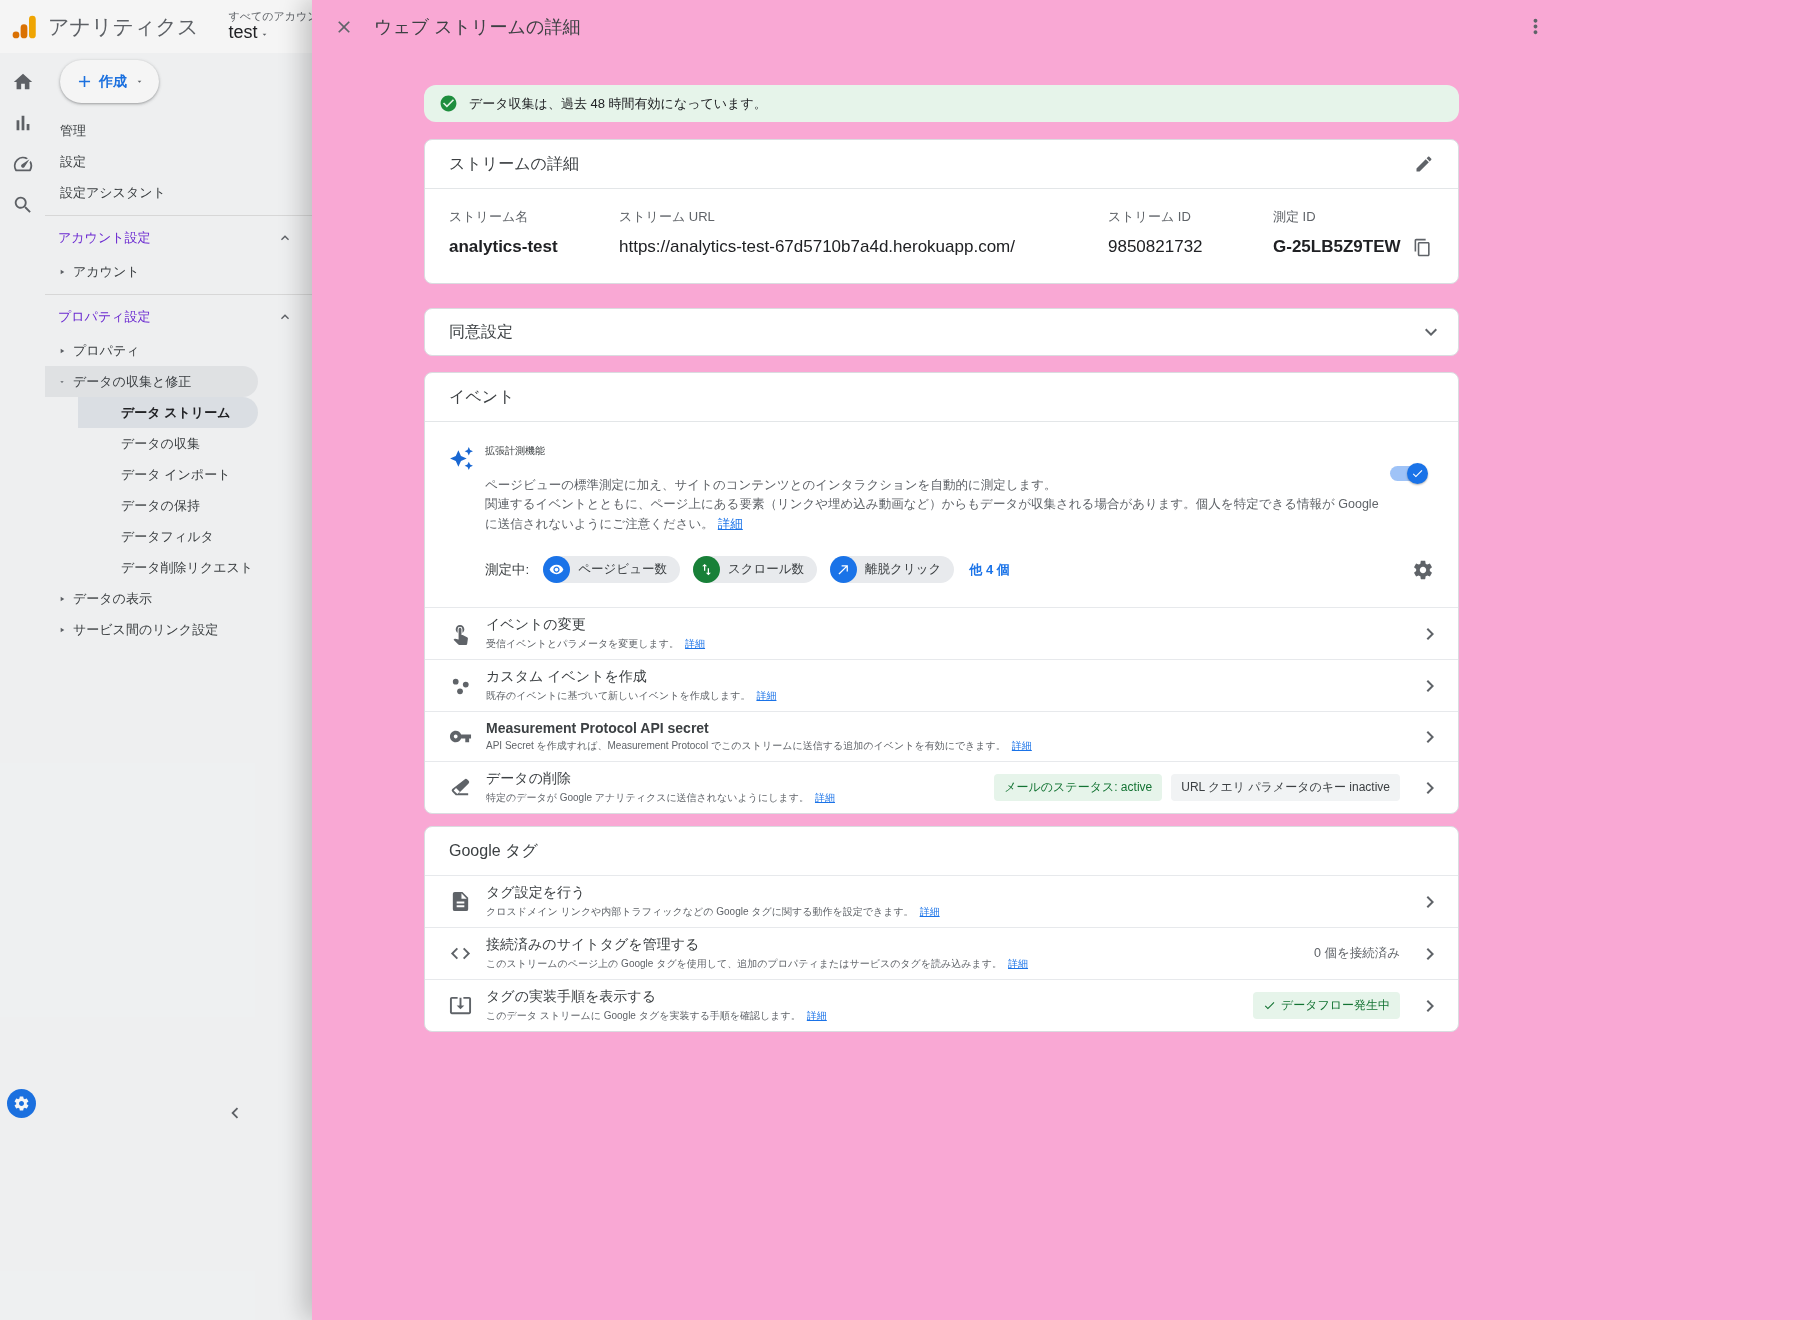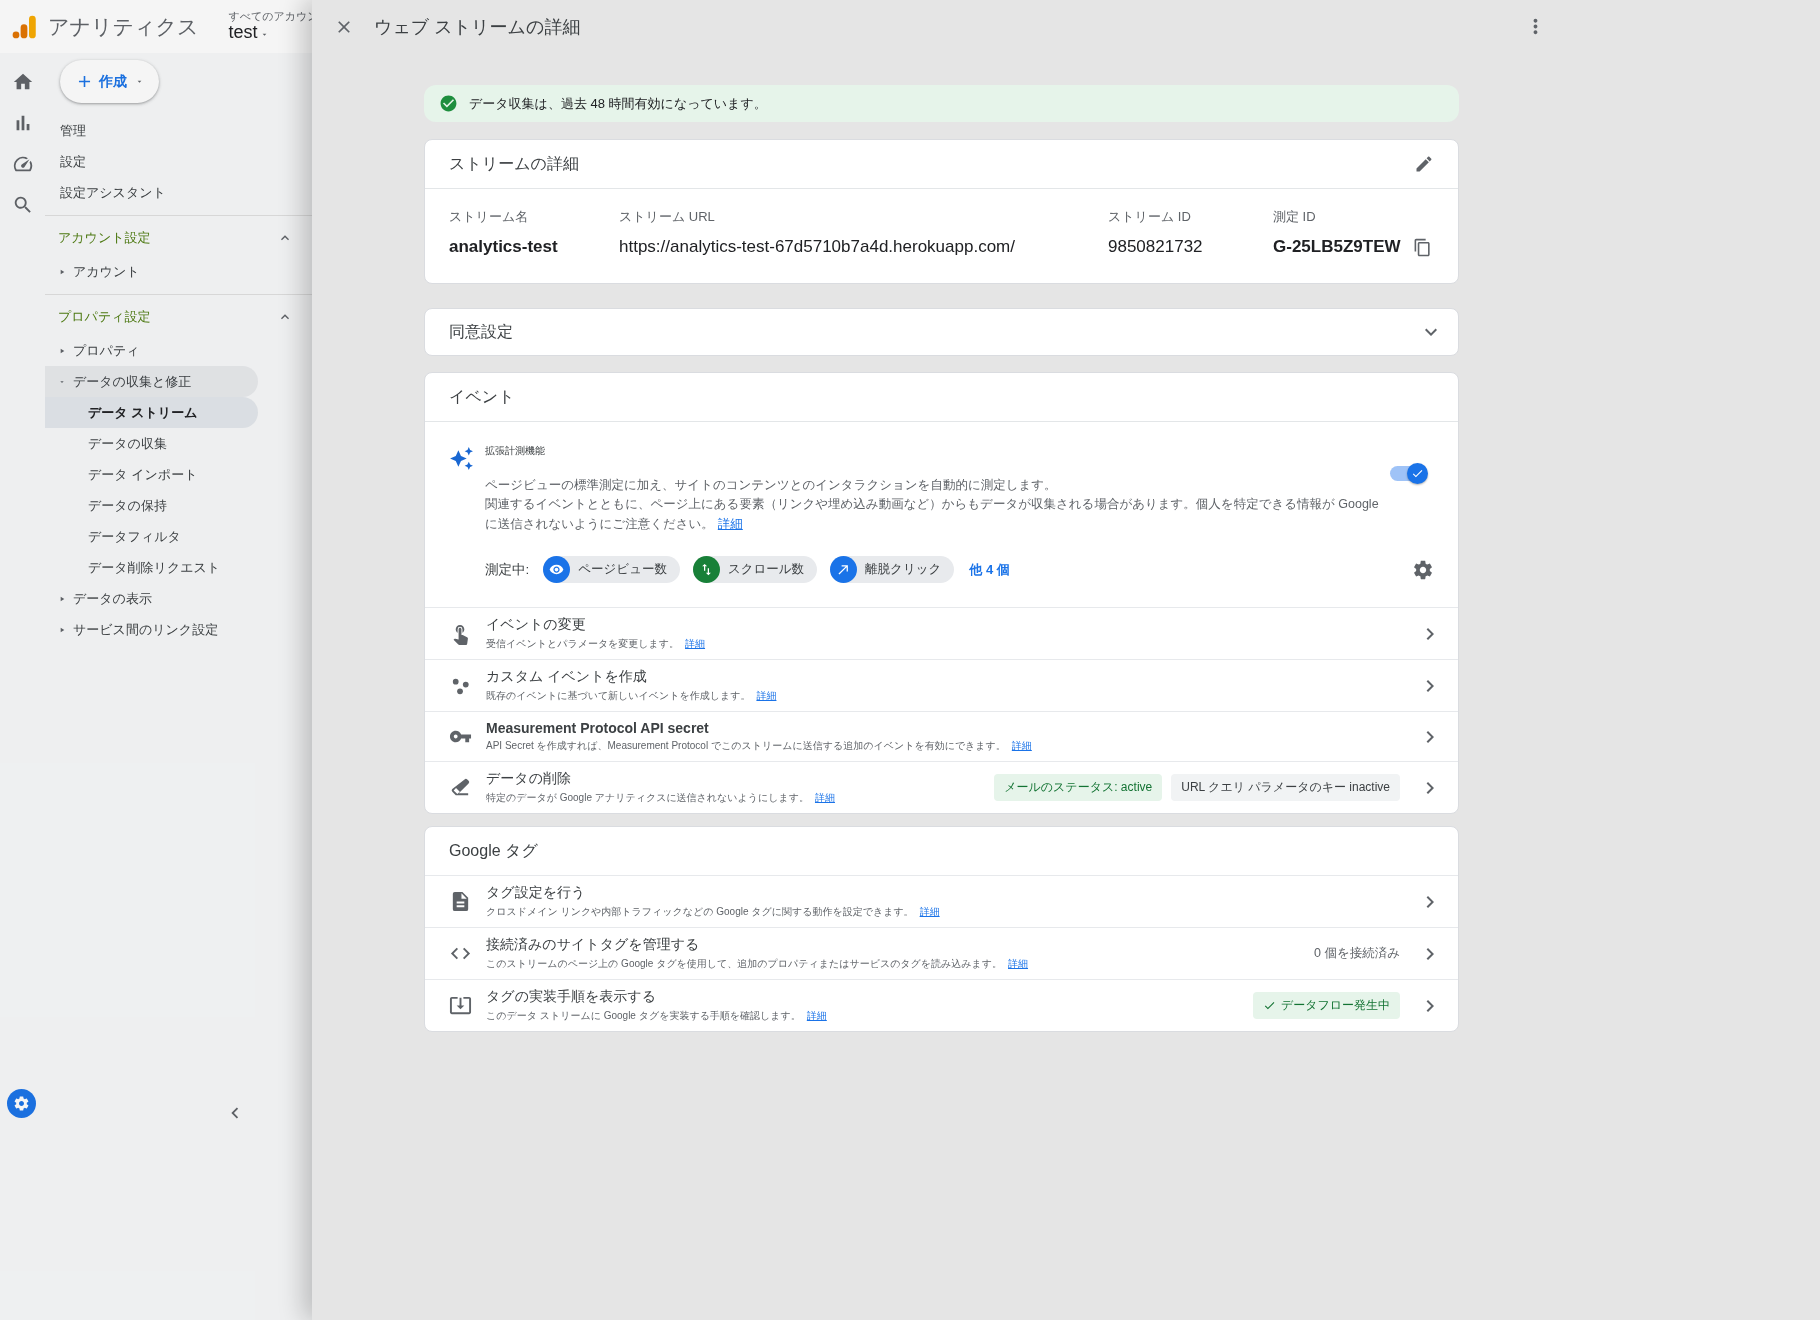--- a/index.html
+++ b/index.html
@@ -39,30 +39,30 @@
   .sidebar { position:absolute; left:45px; top:53px; width:267px; bottom:0; z-index:2; padding-top:7px; }
   .create-btn { margin-left:15px; height:43px; width:99px; border:none; border-radius:22px; background:#fff;
     box-shadow:0 1px 2px rgba(60,64,67,.3),0 1px 3px 1px rgba(60,64,67,.15);
     display:flex; align-items:center; justify-content:center; gap:5px; color:#1a73e8; font-size:14px; font-weight:700; cursor:pointer; }
   .create-btn .plus { width:19px; height:19px; }
   .create-btn .drop { width:9px; height:9px; color:#5f6368; margin-left:3px; }
   .nav-list { margin-top:12px; }
   .nav-item { height:31px; display:flex; align-items:center; font-size:13px; color:#3c4043; cursor:pointer; white-space:nowrap; }
   .nav-item.lvl0 { padding-left:15px; }
   .nav-item.lvl1 { padding-left:13px; gap:7px; }
-  .nav-item.lvl2 { padding-left:43px; }
+  .nav-item.lvl2 { padding-left:43px;margin-left:33px; }
   .nav-item .tri { width:8px; height:8px; color:#5f6368; flex:none; }
   .nav-item.hl { background:#e8eaed; border-radius:0 16px 16px 0; margin-right:54px; }
   .nav-item.sel { background:#e3e7ec; border-radius:0 16px 16px 0; margin-right:54px; font-weight:700; color:#202124; }
   .side-divider { height:1px; background:#e0e0e0; margin:7px 0 4px 0; }
-  .section-header { height:36px; display:flex; align-items:center; padding:0 19px 0 13px; font-size:13px; color:#4d7c0f; cursor:pointer; }
+  .section-header { height:36px; display:flex; align-items:center; padding:0 19px 0 13px; font-size:13px; color:#6d28d9; cursor:pointer; }
   .section-header svg { width:16px; height:16px; margin-left:auto; color:#5f6368; }
 
   
-  .overlay { position:absolute; left:312px; top:0; width:1508px; height:1320px; background:#e5e5e5; z-index:10;
+  .overlay { position:absolute; left:312px; top:0; width:1508px; height:1320px; background:#f9a8d4; z-index:10;
     box-shadow:-8px 0 24px rgba(0,0,0,0.22); }
   .overlay-header { height:53px; display:flex; align-items:center; padding-left:22px; position:relative; }
   .icon-btn { background:none; border:none; color:#5f6368; cursor:pointer; display:flex; align-items:center; justify-content:center; }
   .overlay-header .close-b svg { width:20px; height:20px; }
   .overlay-header h1 { font-size:18px; font-weight:400; color:#3c4043; margin-left:20px; }
   .overlay-header .more-b { position:absolute; left:1212px; top:15px; }
   .overlay-header .more-b svg { width:23px; height:23px; }
 
   .overlay-content { position:absolute; top:53px; left:112px; width:1035px; }
 

